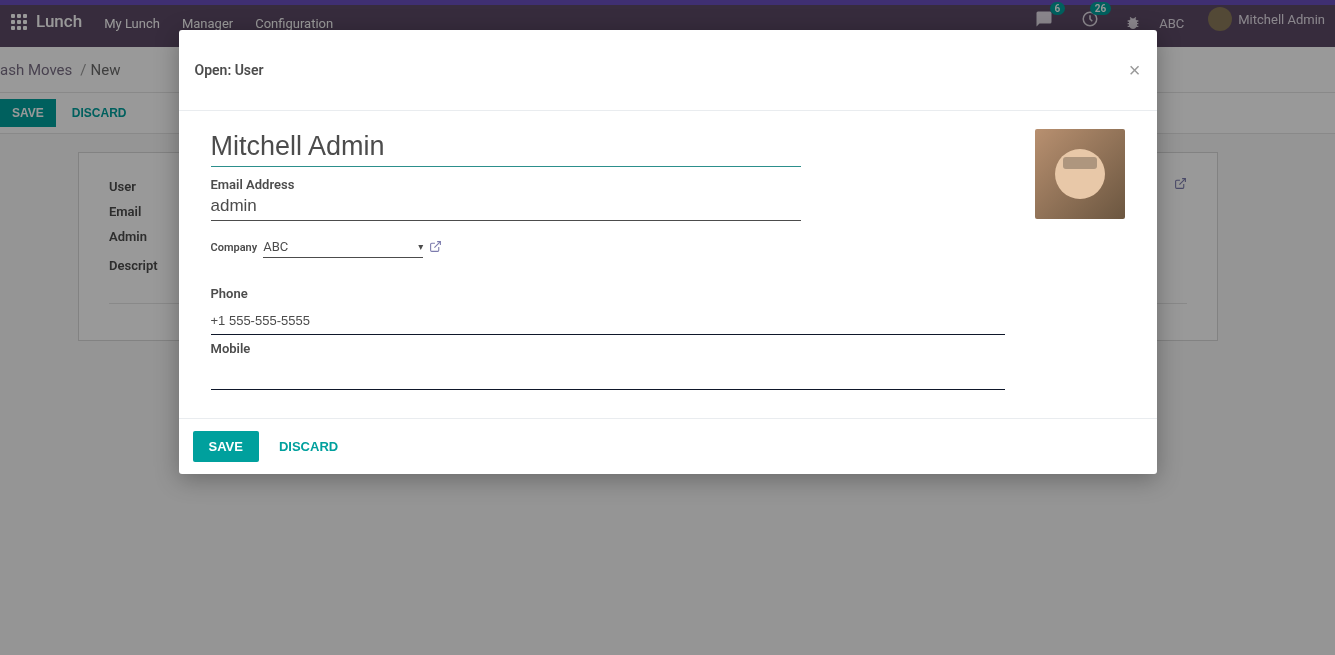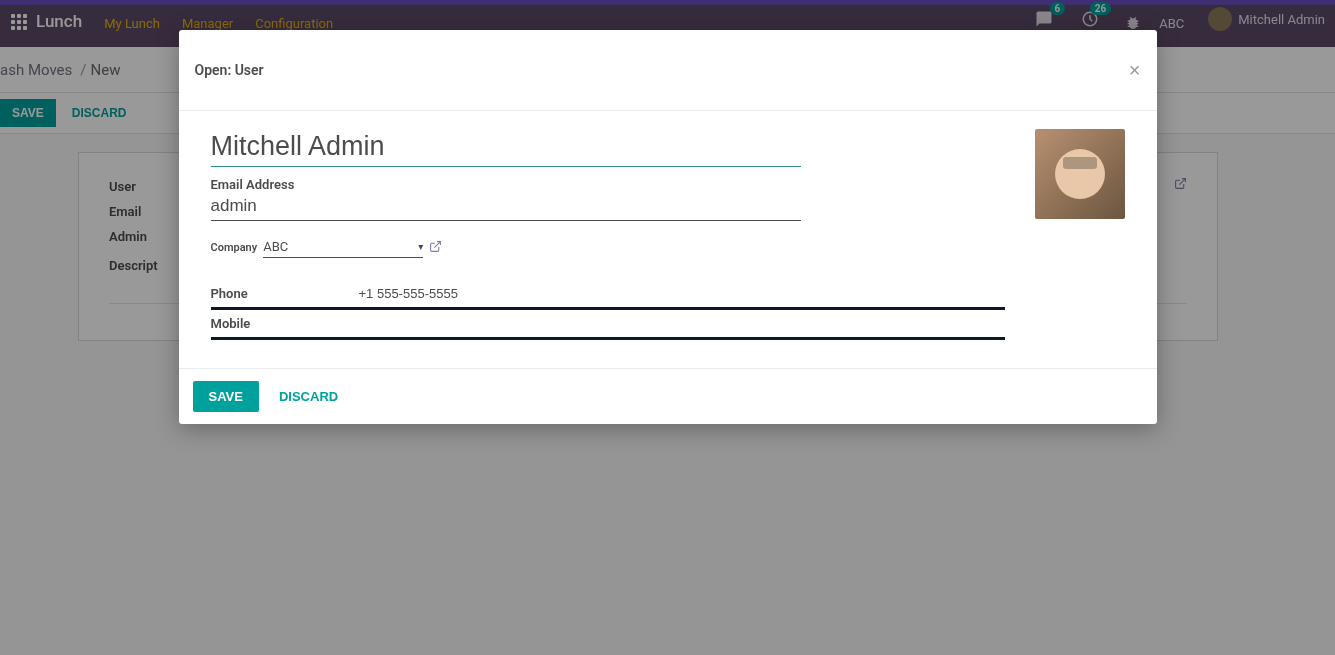--- a/index.html
+++ b/index.html
@@ -19,21 +19,21 @@
     background: #5d4a66;
     display: flex;
     align-items: flex-end;
     color: #fff;
     padding: 16px 10px;
     font-size: 14px;
   }
   .apps-icon { width: 18px; height: 18px; margin-right: 8px; display: flex; flex-wrap: wrap; }
   .apps-icon span { width: 4px; height: 4px; background: #fff; margin: 1px; border-radius: 1px; }
   .brand { font-size: 17px; font-weight: 500; margin-right: 22px; }
-  .nav-item { margin-right: 22px; font-size: 13px; color: #eab308; cursor: pointer; }
+  .nav-item { margin-right: 22px; font-size: 13px; color: #ffffff; cursor: pointer; }
   .spacer { flex: 1; }
   .right-item { margin-left: 16px; display: flex; align-items: center; font-size: 13px; color: #e6e0ea; }
   .bubble { position: relative; display: inline-block; }
   .badge { position: absolute; top: -8px; right: -12px; background: #00a09d; color: #fff; font-size: 10px; border-radius: 8px; padding: 1px 5px; font-weight: 600; }
   .avatar-sm { width: 24px; height: 24px; border-radius: 50%; background: #8a7a5a; margin-right: 6px; }
 
   .breadcrumb-row { height: 46px; background: #fff; border-bottom: 1px solid #e5e5e5; display: flex; align-items: center; padding: 0 10px 0 0; font-size: 15px; color: #6b6b6b; }
   .bc-main { color: #7a6f85; margin-right: 4px; }
   .actions-row { height: 41px; background: #fff; border-bottom: 1px solid #e5e5e5; display: flex; align-items: center; padding: 0; }
   .btn-save-bg { background: #00a09d; color: #fff; border: none; padding: 7px 12px; font-weight: 600; font-size: 12px; cursor: pointer; }
@@ -69,21 +69,21 @@
   .company-row { display: flex; align-items: center; gap: 6px; margin-top: 16px; }
   .company-label { font-weight: 600; font-size: 11px; color: #4c4c4c; }
   .company-select {
     display: flex; align-items: center; width: 160px;
     border-bottom: 1px solid #4c4c4c; padding: 2px 0 3px; font-size: 13px;
   }
   .caret { margin-left: auto; font-size: 10px; }
   .ext-link { color: #7c7bad; font-size: 13px; cursor: pointer; }
 
   .contact-block { margin-top: 22px; max-width: 870px; }
-  .contact-row { display: flex; align-items: flex-end; border-bottom: 3px solid #0f172a; }
+  .contact-row { display: flex; align-items: flex-start; border-bottom: 1px solid #0f172a; flex-direction: column; }
   .contact-label { width: 148px; font-weight: 600; font-size: 13px; padding: 6px 0; }
   .contact-input { flex: 1; border: none; font-size: 13px; padding: 6px 0; outline: none; color: #4c4c4c; }
 
   .modal-footer { border-top: 1px solid #e9ecef; padding: 12px 14px; display: flex; gap: 8px; }
   .btn-primary { background: #00a09d; color: #fff; border: none; padding: 8px 16px; font-weight: 600; font-size: 13px; cursor: pointer; border-radius: 2px; }
   .btn-link { background: transparent; color: #00a09d; border: none; padding: 8px 12px; font-weight: 600; font-size: 13px; cursor: pointer; }
 
   svg.ext { width: 13px; height: 13px; }
 </style>
 </head>

